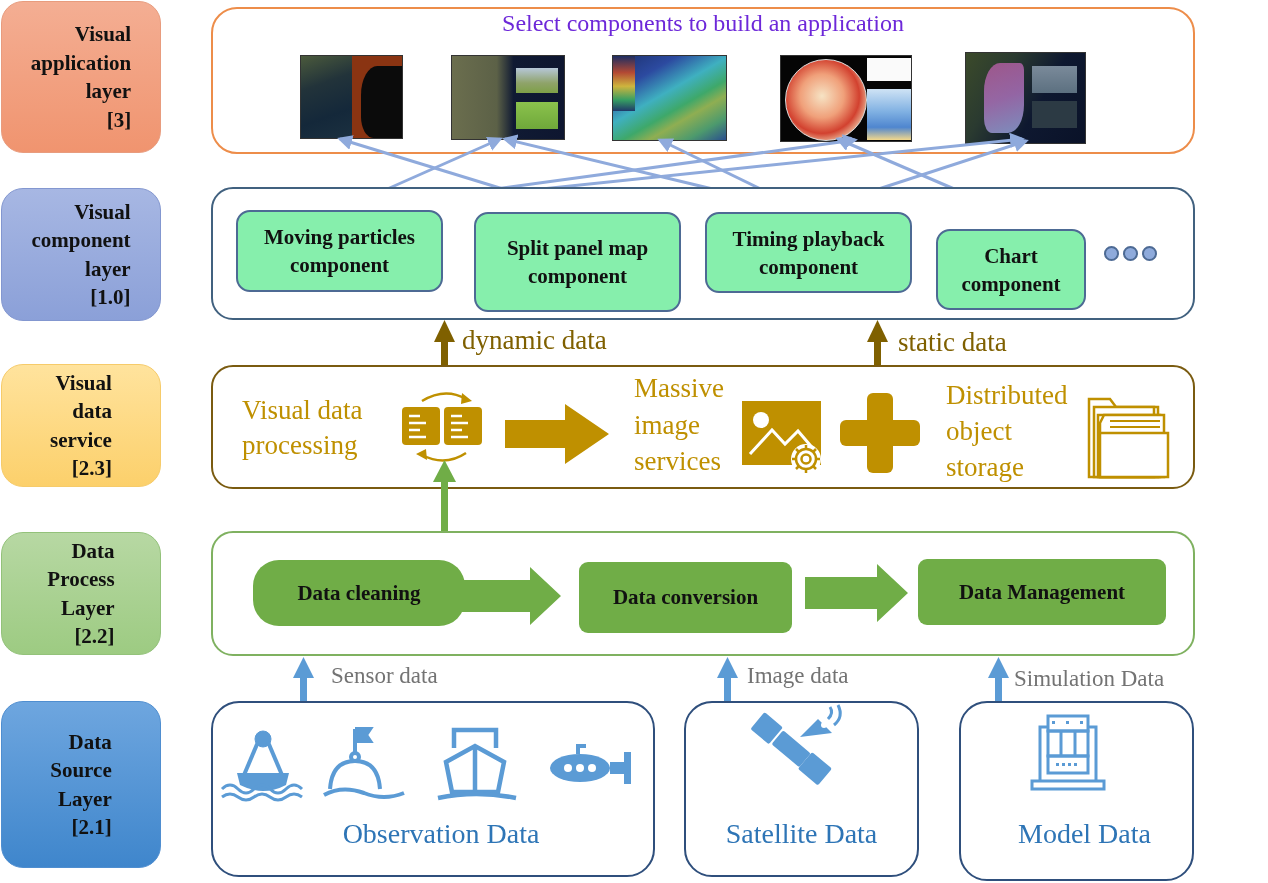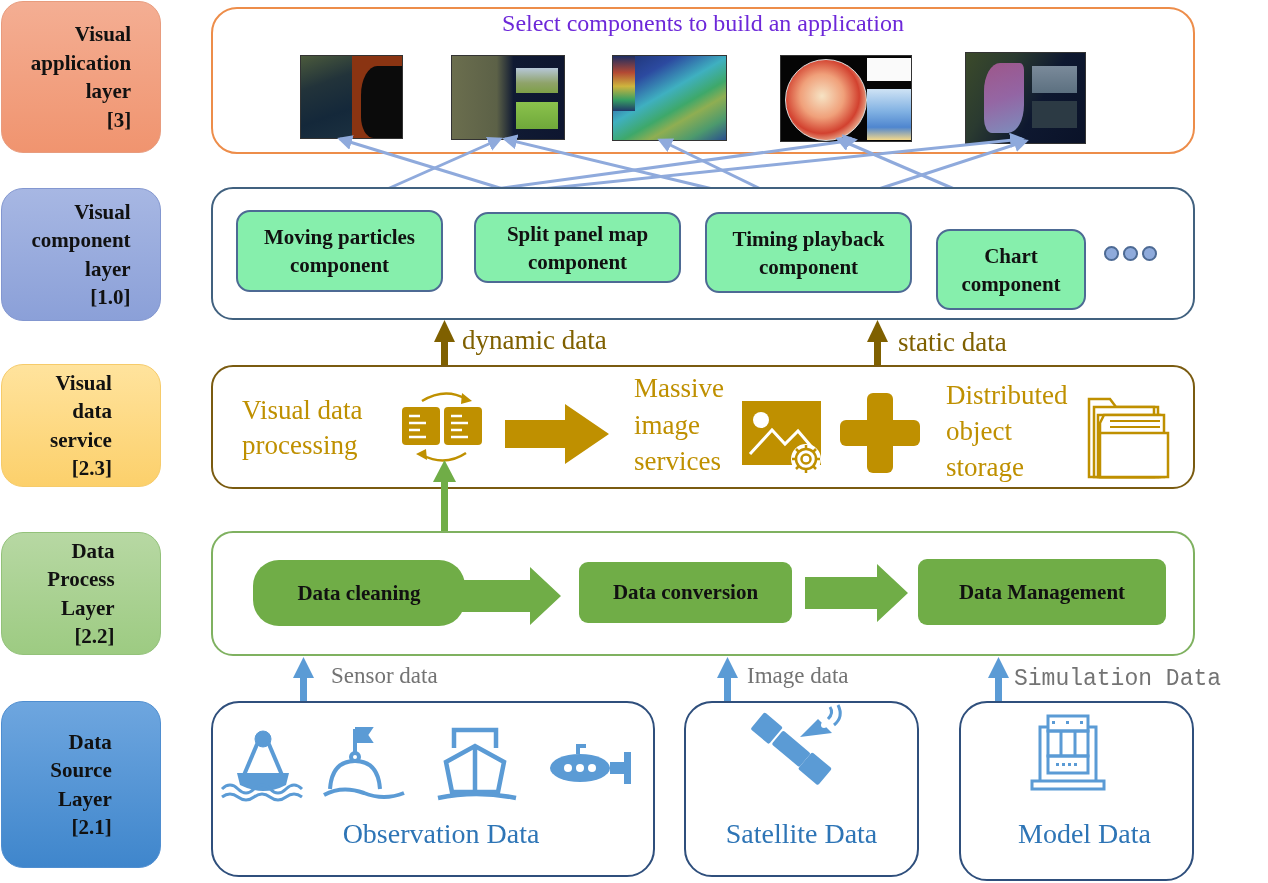--- a/index.html
+++ b/index.html
@@ -100,21 +100,21 @@
     <line x1="808" y1="212" x2="660" y2="140"></line>
     <line x1="808" y1="212" x2="1026" y2="141"></line>
     <line x1="1010" y1="213" x2="838" y2="139"></line>
   </g>
 </svg>
 
 <div class="panel panel-comp"></div>
 <div class="comp-box" style="left:236px;top:210px;width:207px;height:82px;">
   <div><span>Moving particles</span><br><span>component</span></div>
 </div>
-<div class="comp-box" style="left:474px;top:212px;width:207px;height:71px;">
+<div class="comp-box" style="left:474px;top:212px;width:207px;height:100px;">
   <div><span>Split panel map</span><br><span>component</span></div>
 </div>
 <div class="comp-box" style="left:705px;top:212px;width:207px;height:81px;">
   <div><span>Timing playback</span><br><span>component</span></div>
 </div>
 <div class="comp-box" style="left:936px;top:213px;width:150px;height:81px;margin-top:16px;">
   <div><span>Chart</span><br><span>component</span></div>
 </div>
 <div class="dots">
   <div class="dot"></div>
@@ -208,21 +208,21 @@
 <svg width="30" height="80" style="left:430px;top:458px;">
   <rect x="11" y="20" width="7" height="58" fill="#70ad47"></rect>
   <polygon points="3,24 14.5,2 26,24" fill="#70ad47"></polygon>
 </svg>
 
 <div class="panel panel-proc"></div>
 <div class="green-box" style="left:253px;top:560px;width:212px;height:66px;border-radius:26px;">Data cleaning</div>
 <svg width="110" height="60" style="left:458px;top:567px;">
   <polygon points="0,13 72,13 72,0 103,29 72,58 72,45 0,45" fill="#70ad47"></polygon>
 </svg>
-<div class="green-box" style="left:579px;top:562px;width:213px;height:61px;">Data conversion</div>
+<div class="green-box" style="left:579px;top:562px;width:213px;height:71px;">Data conversion</div>
 <svg width="110" height="60" style="left:805px;top:564px;">
   <polygon points="0,13 72,13 72,0 103,29 72,58 72,45 0,45" fill="#70ad47"></polygon>
 </svg>
 <div class="green-box" style="left:918px;top:559px;width:248px;height:66px;">Data Management</div>
 
 <svg width="1268" height="883" style="left:0;top:0;pointer-events:none;">
   <g fill="#5b9bd5">
     <g>
         <rect x="300" y="675" width="7" height="28"></rect>
         <polygon points="293,678 303.5,657 314,678"></polygon>
@@ -232,21 +232,21 @@
         <polygon points="717,678 727.5,657 738,678"></polygon>
       </g>
     <g>
         <rect x="995" y="675" width="7" height="27"></rect>
         <polygon points="988,678 998.5,657 1009,678"></polygon>
       </g>
   </g>
 </svg>
 <div class="blue-label" style="left:331px;top:663px;">Sensor data</div>
 <div class="blue-label" style="left:747px;top:663px;">Image data</div>
-<div class="blue-label" style="left:1014px;top:666px;font-family:Liberation Mono, monospace;">Simulation Data</div>
+<div class="blue-label" style="left:1014px;top:666px;">Simulation Data</div>
 
 <div class="panel panel-src" style="left:211px;top:701px;width:444px;height:176px;"></div>
 <div class="panel panel-src" style="left:684px;top:701px;width:235px;height:176px;"></div>
 <div class="panel panel-src" style="left:959px;top:701px;width:235px;height:180px;"></div>
 
 <svg width="85" height="75" style="left:220px;top:727px;">
   <g fill="#5b9bd5" stroke="#5b9bd5">
     <circle cx="43" cy="12" r="8"></circle>
     <line x1="38" y1="15" x2="24" y2="48" stroke-width="4"></line>
     <line x1="48" y1="15" x2="62" y2="48" stroke-width="4"></line>

